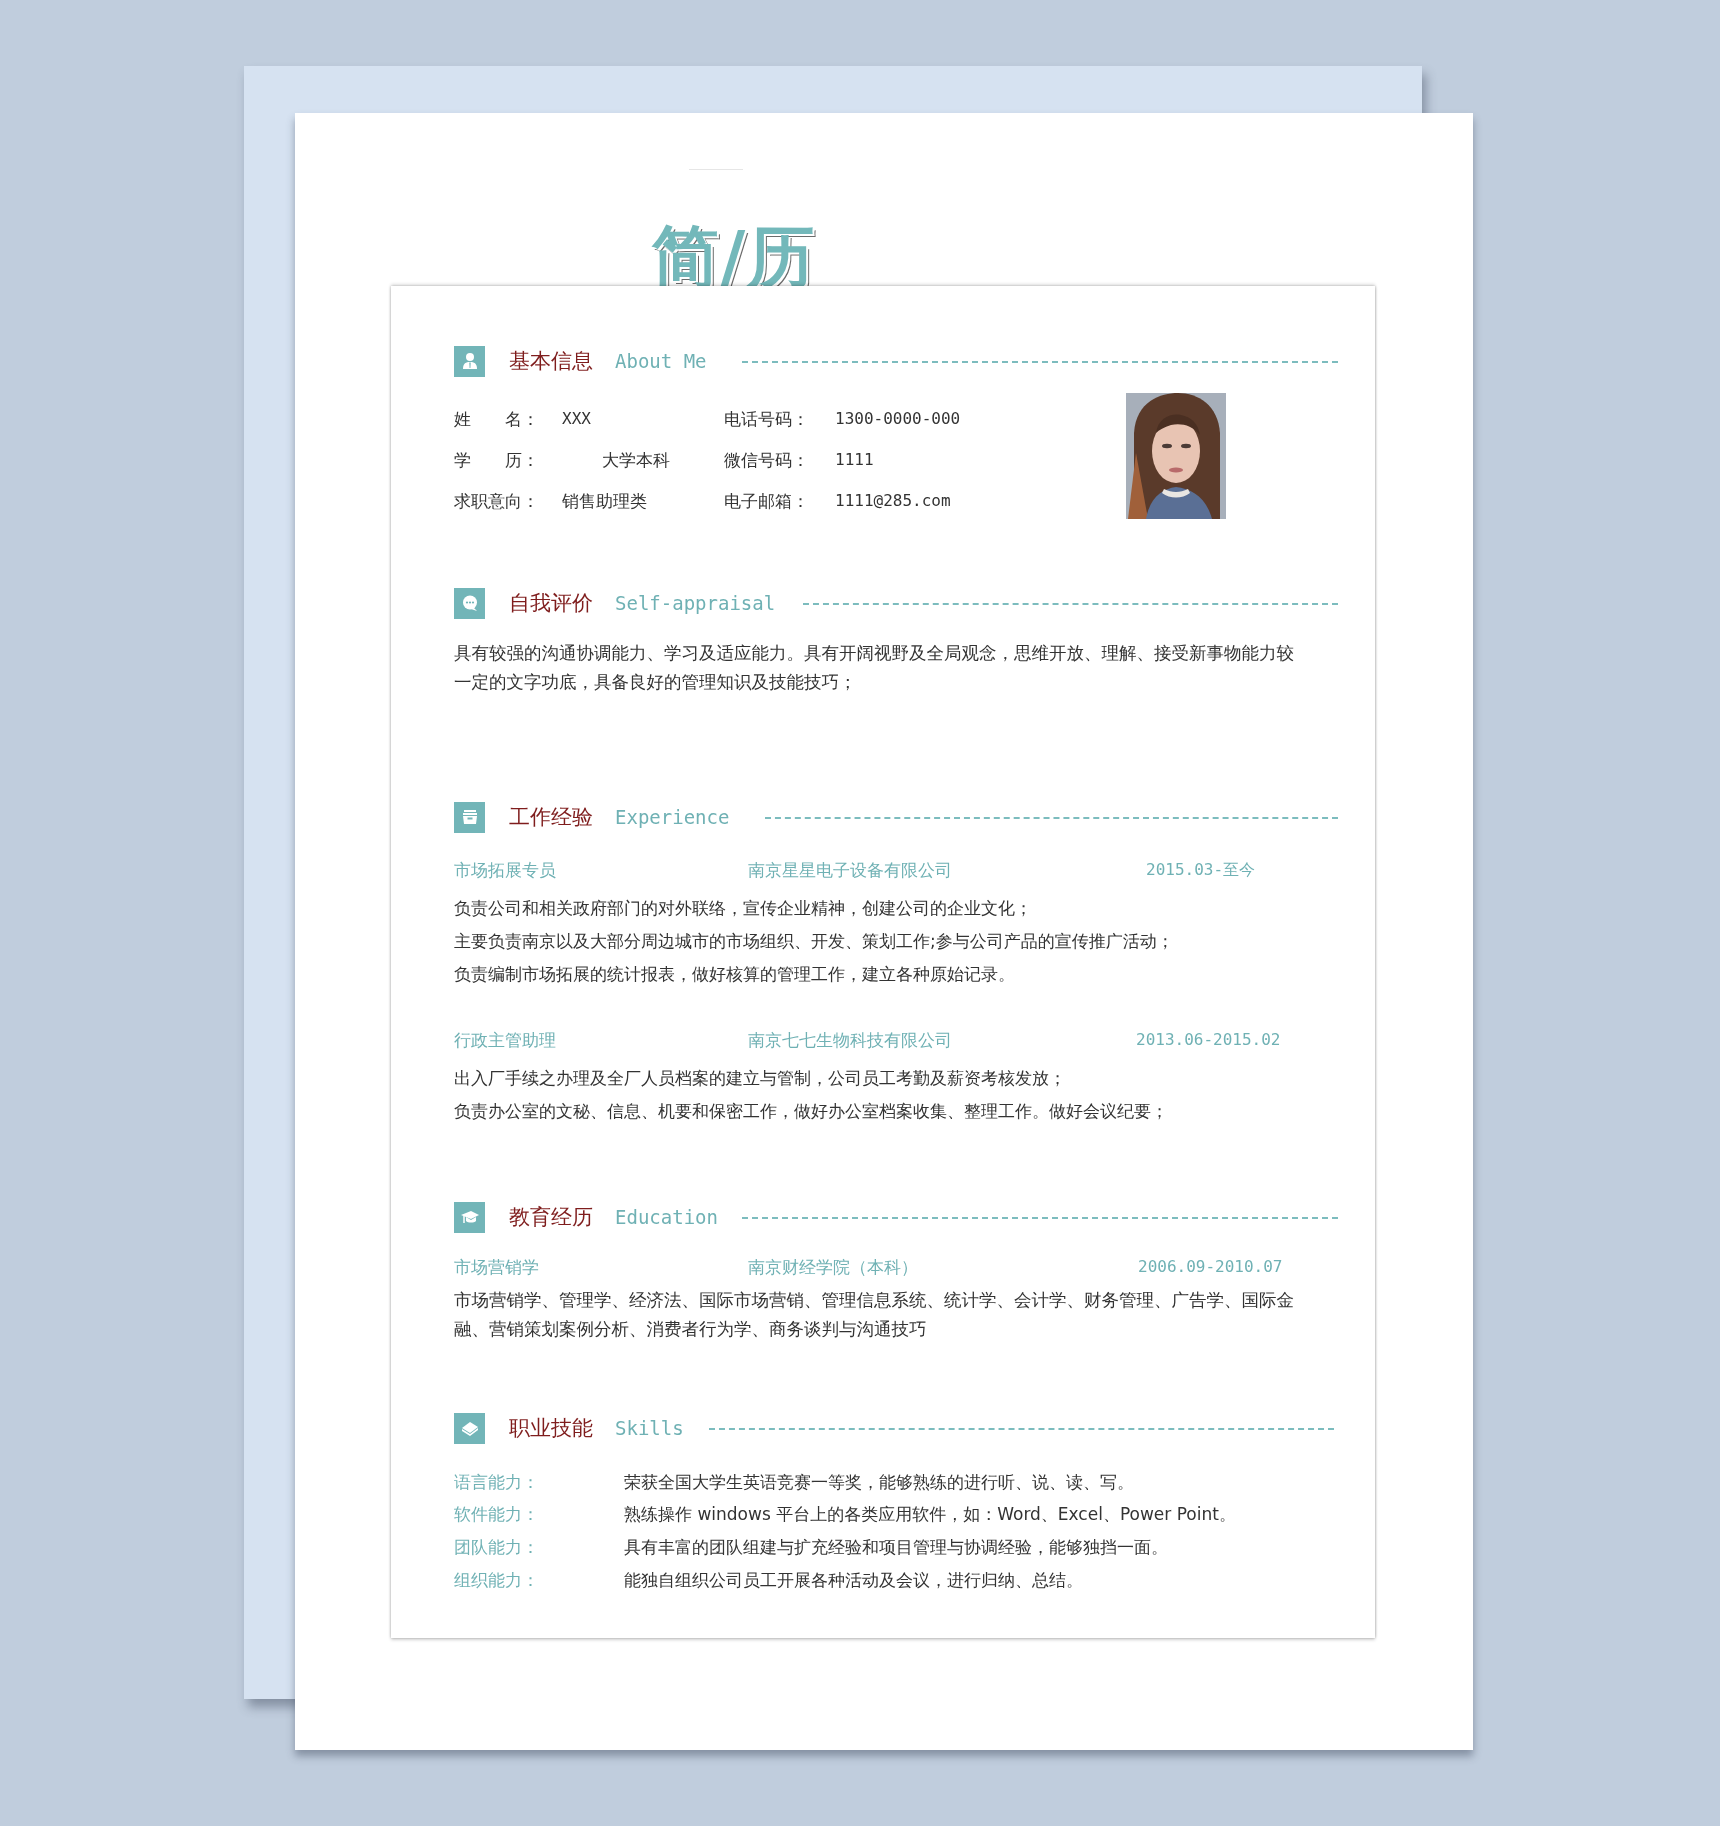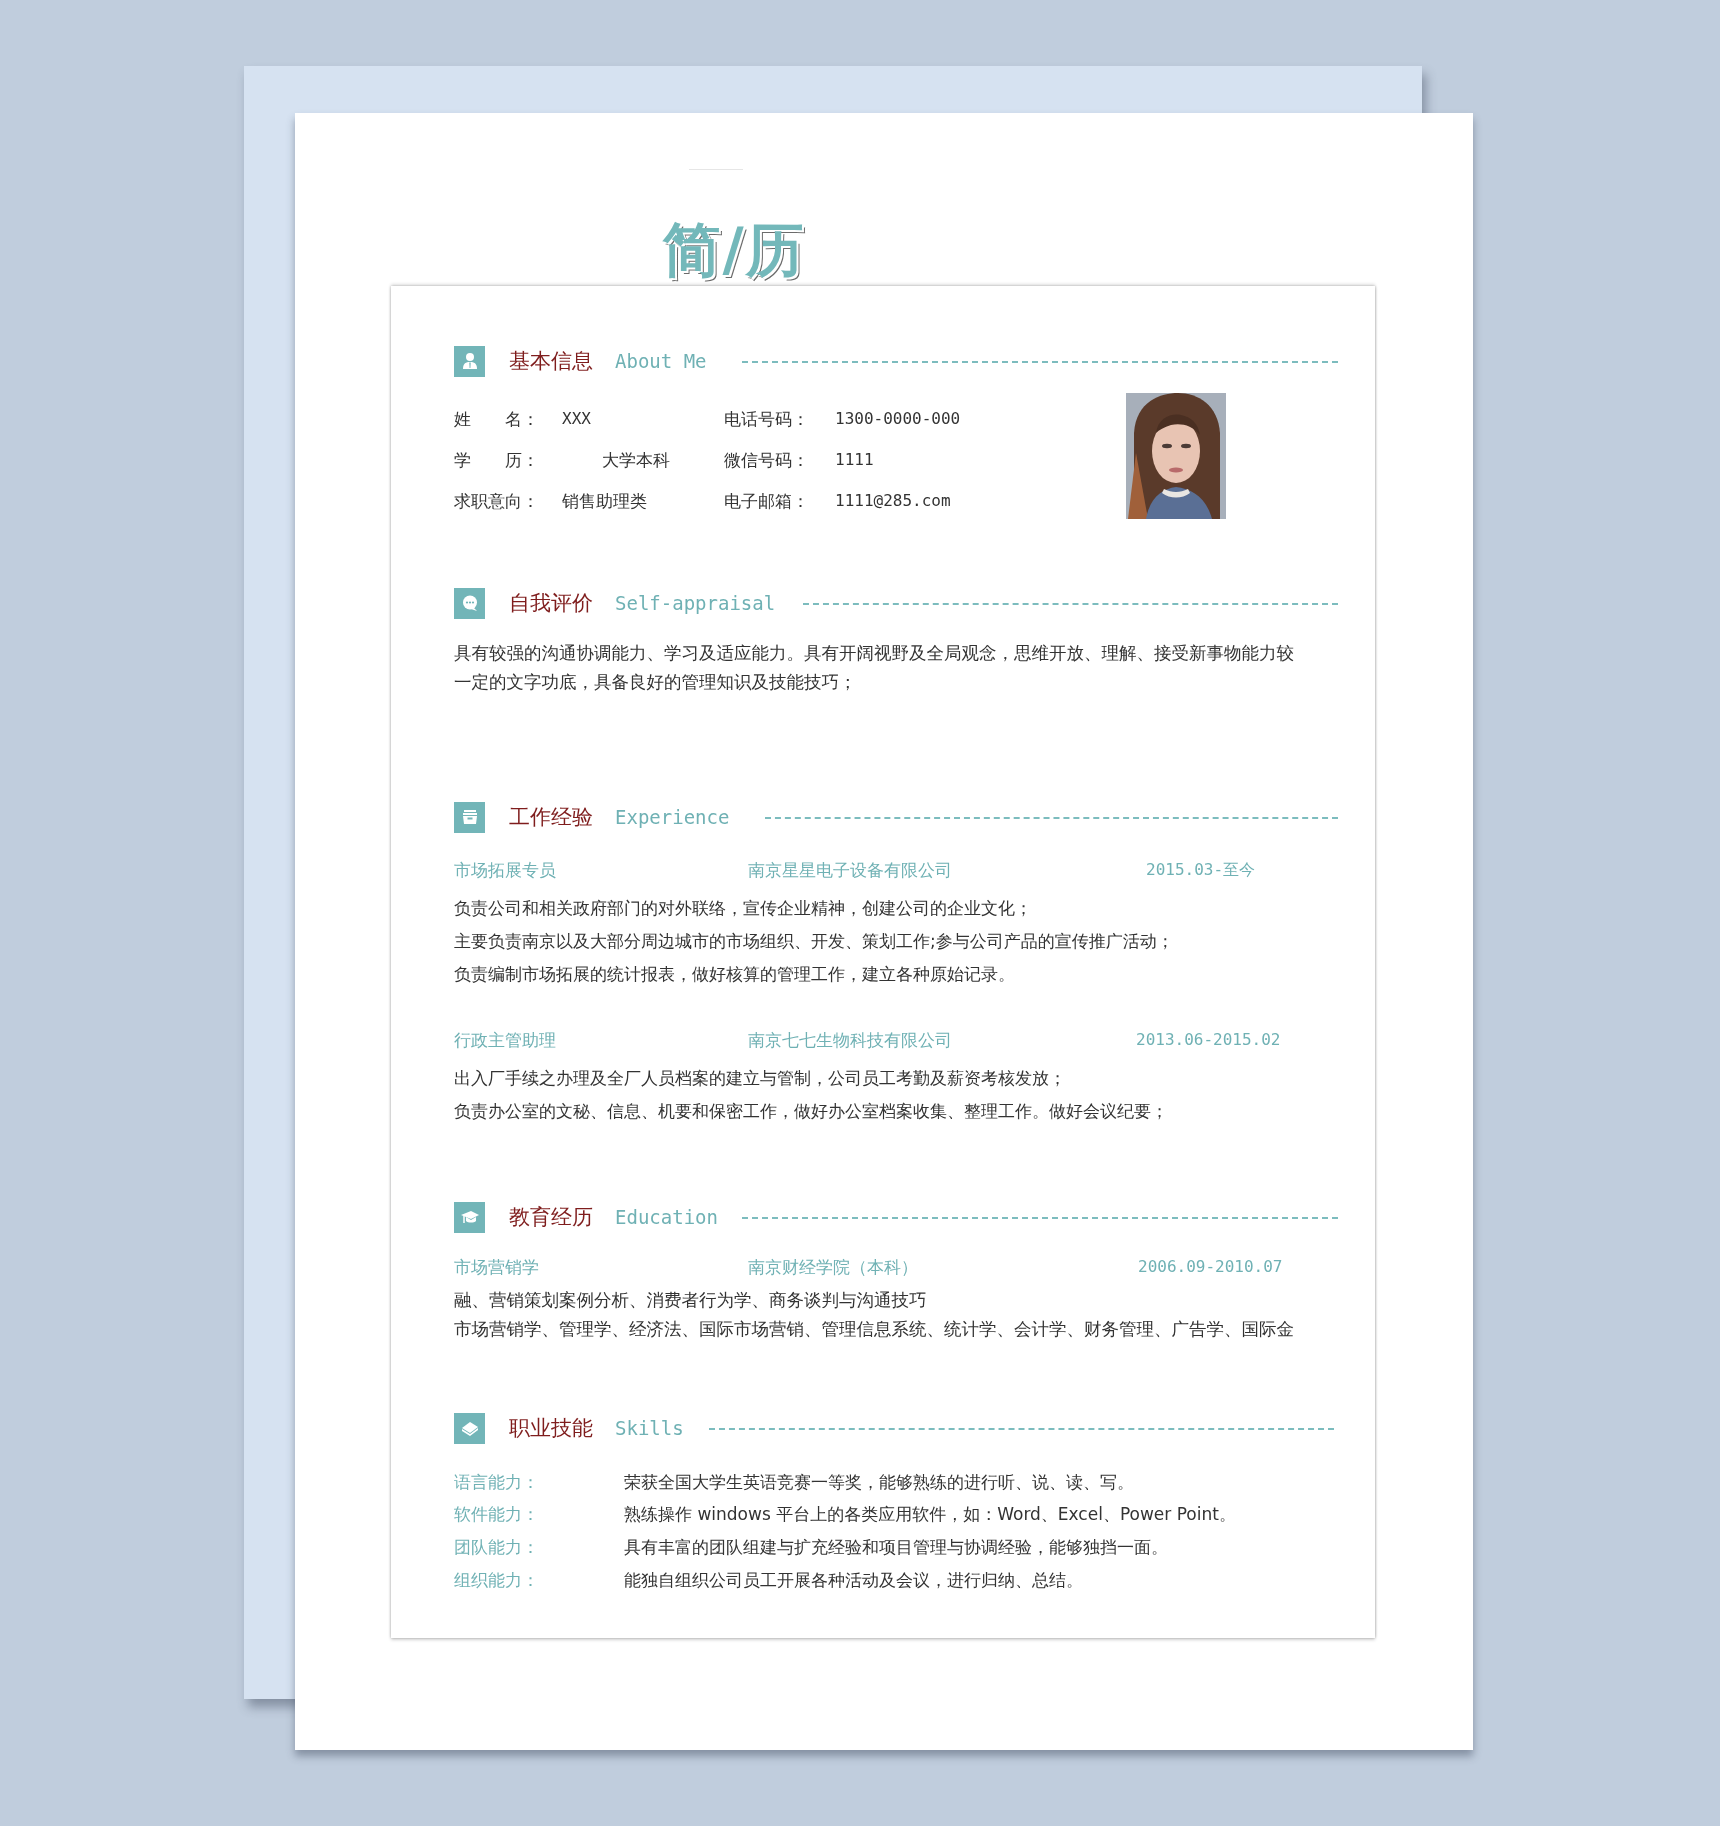--- a/index.html
+++ b/index.html
@@ -11,21 +11,21 @@
     position:absolute; left:244px; top:66px; width:1178px; height:1633px;
     background:#d6e2f1; box-shadow:4px 8px 10px rgba(60,70,90,0.45);
   }
   .front-sheet {
     position:absolute; left:295px; top:113px; width:1178px; height:1637px;
     background:#ffffff; box-shadow:0 6px 8px rgba(60,70,90,0.45);
   }
   .deco-line { position:absolute; left:689px; top:169px; width:54px; height:1px; background:#e6e6e6; }
   .title {
     position:absolute; left:0; width:1468px; top:212px; text-align:center;
-    font-size:58px; font-weight:bold; color:#73b8ba; letter-spacing:2px;
+    font-size:67px; font-weight:bold; color:#73b8ba; letter-spacing:2px;
     text-shadow:2px 2px 0 #ffffff, 3px 3px 0 #6b6b6b;
     font-family:"DejaVu Sans",sans-serif;
   }
   .card {
     position:absolute; left:391px; top:286px; width:984px; height:1352px;
     background:#ffffff; box-shadow:0 -2px 3px rgba(0,0,0,0.12), 0 2px 3px rgba(0,0,0,0.18), 1px 0 2px rgba(0,0,0,0.12), -1px 0 2px rgba(0,0,0,0.08);
   }
   .section-header { position:absolute; left:454px; height:32px; display:flex; align-items:center; }
   .sec-icon {
     width:31px; height:31px; background:#72b5b8; display:flex; align-items:center; justify-content:center;
@@ -153,22 +153,22 @@
   </div>
   <span class="sec-cn">教育经历</span>
   <span class="sec-en">Education</span>
 </div>
 <div class="sec-dash" style="left:742px; width:596px; top:1217px;"></div>
 
 <div class="txt teal" style="left:454px; top:1256px;">市场营销学</div>
 <div class="txt teal" style="left:748px; top:1256px;">南京财经学院（本科）</div>
 <div class="txt teal mono" style="left:1138px; top:1257px;">2006.09-2010.07</div>
 <div class="para" style="top:1286px;">
+  <div>市场营销学、管理学、经济法、国际市场营销、管理信息系统、统计学、会计学、财务管理、广告学、国际金</div>
   <div>融、营销策划案例分析、消费者行为学、商务谈判与沟通技巧</div>
-  <div>市场营销学、管理学、经济法、国际市场营销、管理信息系统、统计学、会计学、财务管理、广告学、国际金</div>
 </div>
 
 <div class="section-header" style="top:1412px;">
   <div class="sec-icon">
     <svg viewBox="0 0 20 20">
         <path d="M2 10 L10 4 L18 9 L10 15 Z" fill="#fff"></path>
         <path d="M2 11 L10 16 L18 10 L18 12 L10 18 L2 13 Z" fill="#fff"></path>
       </svg>
   </div>
   <span class="sec-cn">职业技能</span>

